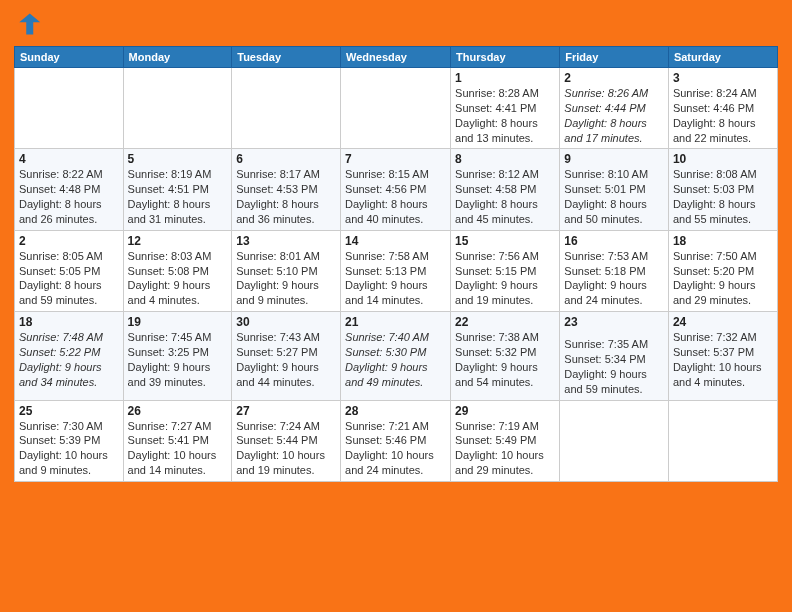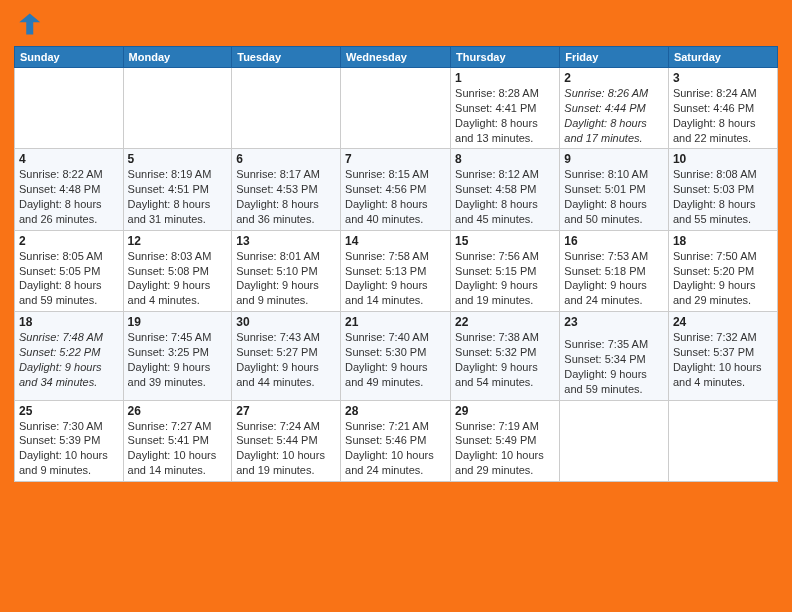--- a/index.html
+++ b/index.html
@@ -280,21 +280,21 @@
           </td>
           <td>
             <span class="day-num">30</span>
             <div class="day-info" style="white-space: pre-line;">Sunrise: 7:43 AM
 Sunset: 5:27 PM
 Daylight: 9 hours
 and 44 minutes.</div>
           </td>
           <td>
             <span class="day-num">21</span>
-            <div class="day-info" style="white-space: pre-line;">Sunrise: 7:40 AM
+            <div class="day-info" style="white-space: pre-line; font-style: italic;">Sunrise: 7:40 AM
 Sunset: 5:30 PM
 Daylight: 9 hours
 and 49 minutes.</div>
           </td>
           <td>
             <span class="day-num">22</span>
             <div class="day-info" style="white-space: pre-line;">Sunrise: 7:38 AM
 Sunset: 5:32 PM
 Daylight: 9 hours
 and 54 minutes.</div>

